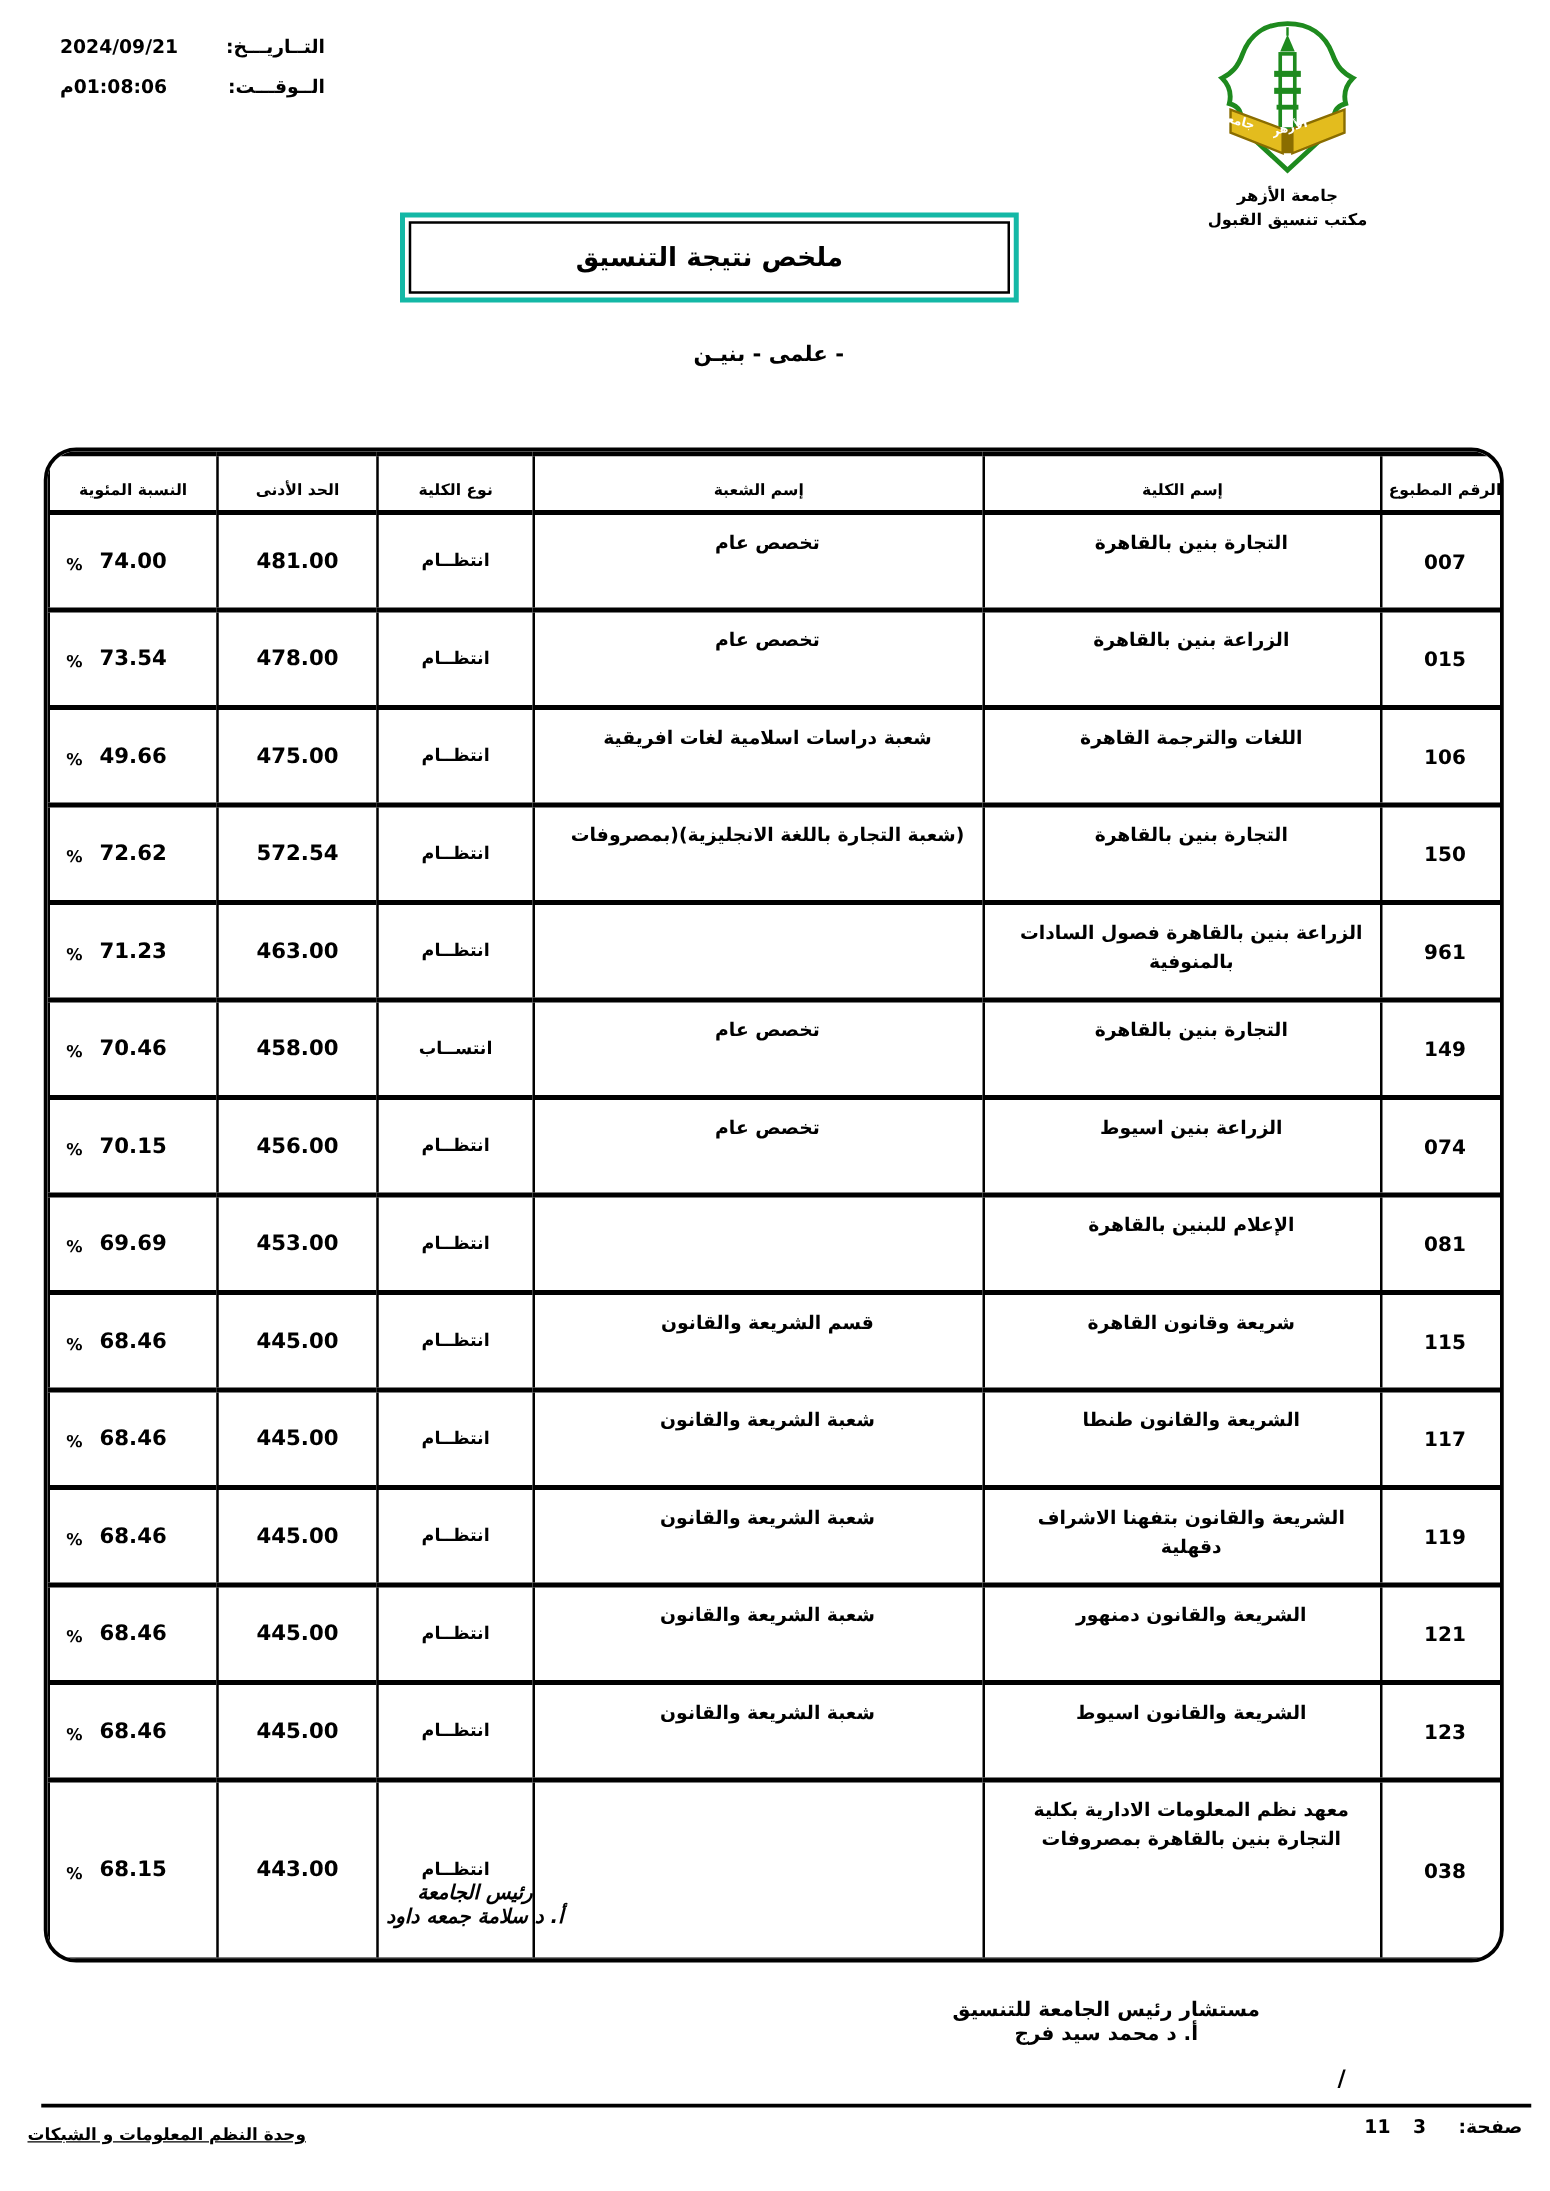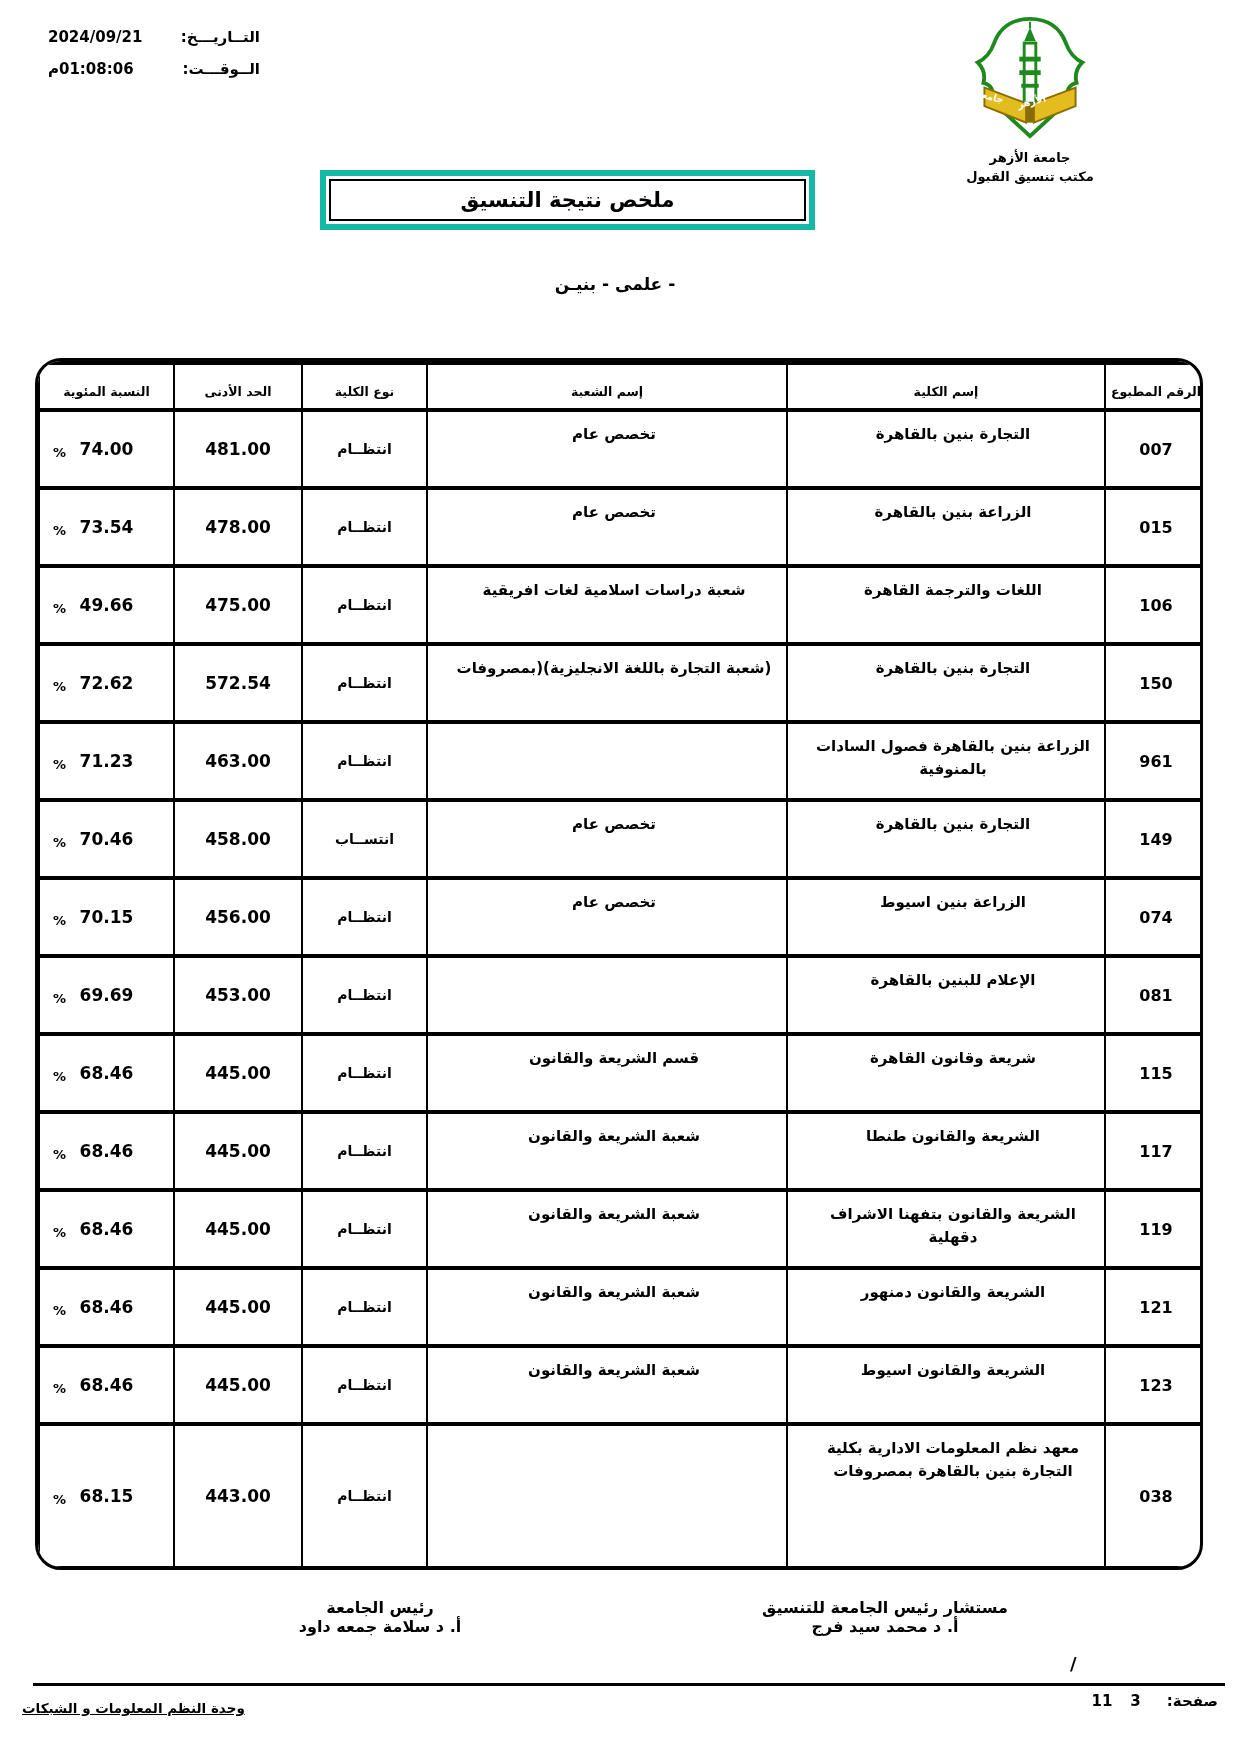--- a/index.html
+++ b/index.html
@@ -11,22 +11,22 @@
   
   .datetime{
     position:absolute;top:28px;left:48px;width:212px;direction:rtl;
   }
   .dt-row{display:flex;justify-content:space-between;align-items:baseline;
     font-weight:bold;font-size:15px;margin-bottom:14px;}
   .logo-block{position:absolute;top:14px;left:935px;width:190px;text-align:center;direction:rtl;}
   .logo-block .org-line{font-weight:bold;font-size:13px;margin-top:4px;}
   
   .title-box{
-    position:absolute;top:170px;left:320px;width:495px;height:60px;
-    border:6px solid #14b8a6;padding:3px;box-sizing:border-box;
+    position:absolute;top:170px;left:320px;width:495px;height:72px;
+    border:4px solid #14b8a6;padding:3px;box-sizing:border-box;
   }
   .title-inner{
     border:2px solid #000;width:100%;height:100%;box-sizing:border-box;
     display:flex;align-items:center;justify-content:center;
     font-weight:bold;font-size:21px;direction:rtl;
   }
   .subtitle{
     position:absolute;top:274px;left:0;width:1230px;text-align:center;
     font-weight:bold;font-size:17px;direction:rtl;
   }
@@ -52,21 +52,21 @@
   td.c-num{font-size:16px;vertical-align:middle;}
   td.c-college,td.c-branch{font-size:15px;vertical-align:top;padding:11px 10px 0 24px;line-height:1.55;}
   td.c-type{font-size:14px;vertical-align:middle;}
   td.c-min{font-size:17px;vertical-align:middle;}
   td.c-pct{font-size:17px;vertical-align:middle;position:relative;}
   .pct-sign{position:absolute;left:13px;top:50%;transform:translateY(-28%);font-size:13px;}
   
   .sig{position:absolute;text-align:center;direction:rtl;font-weight:bold;font-size:16px;}
   .sig .sig-name{font-size:16px;}
   .sig-right{top:1598px;left:720px;width:330px;}
-  .sig-left{top:1598px;left:215px;width:330px;}
+  .sig-left{top:1504px;left:215px;width:330px;font-style:italic;}
   .slash-mark{position:absolute;top:1653px;left:1070px;font-weight:bold;font-size:18px;}
   .footer-rule{position:absolute;top:1683px;left:33px;width:1192px;height:3px;background:#000;}
   .page-row{
     position:absolute;top:1692px;right:22px;direction:rtl;display:flex;align-items:baseline;
     font-weight:bold;font-size:15px;
   }
   .page-row .page-label{margin-left:26px;}
   .page-row .page-cur{margin-left:18px;}
   .unit-label{position:absolute;top:1700px;left:22px;direction:rtl;font-weight:bold;font-size:13.5px;text-decoration:underline;}
 </style>

